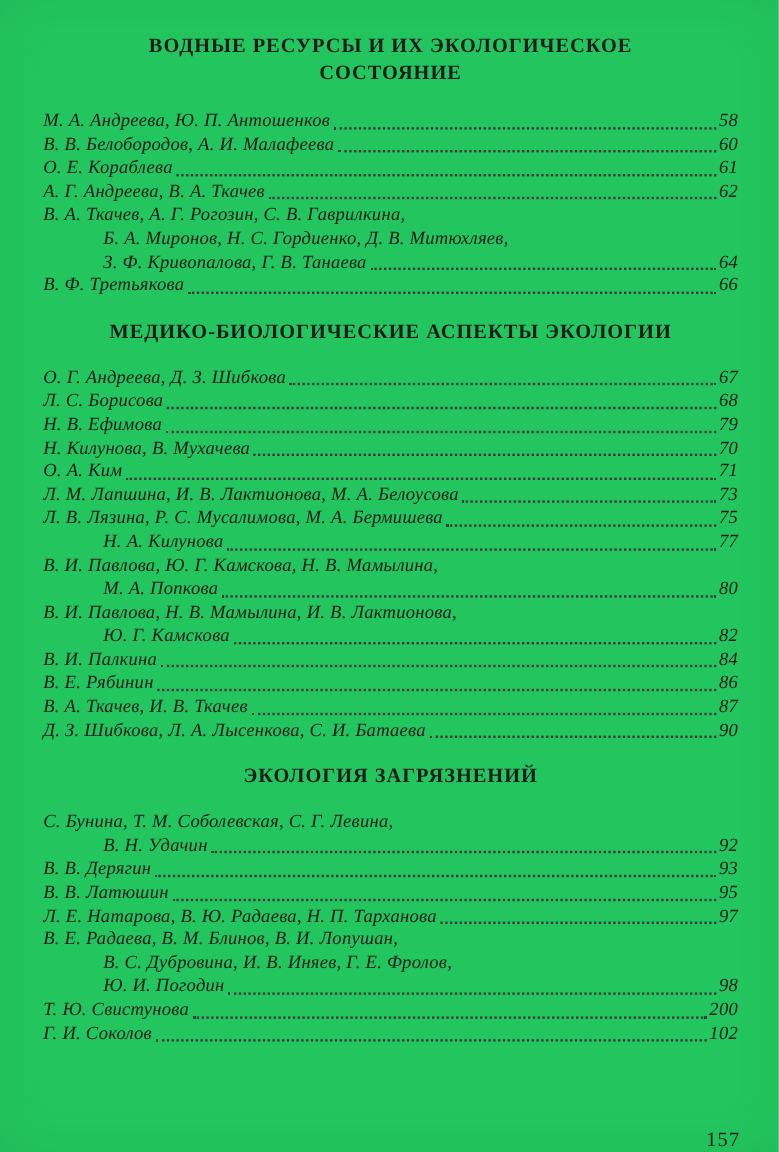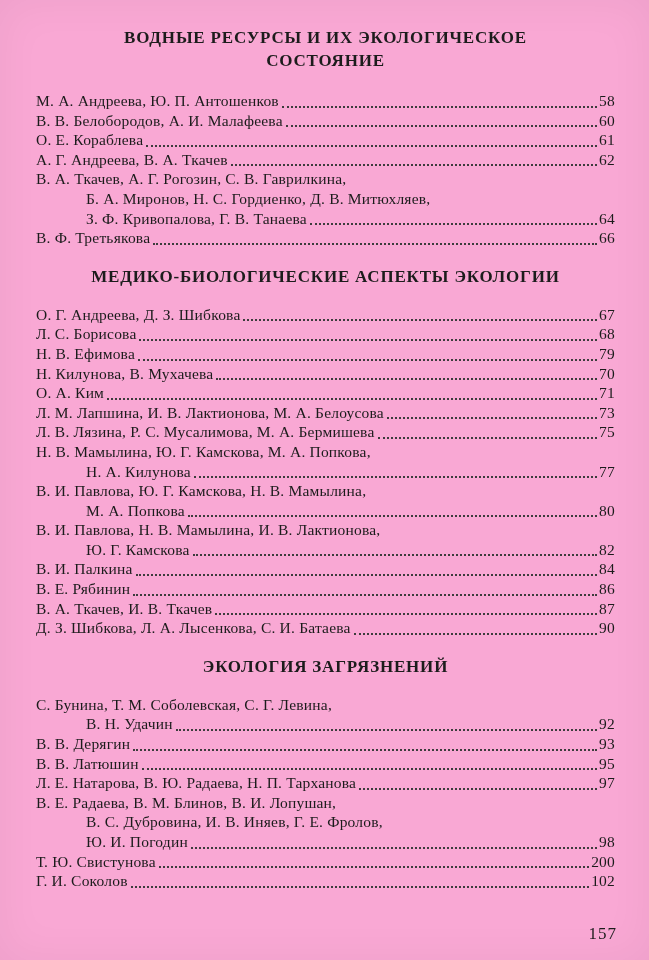--- a/index.html
+++ b/index.html
@@ -8,21 +8,21 @@
     height: 960px;
     background: #efeeea;
     font-family: "Liberation Serif", "DejaVu Serif", serif;
     color: #1c1c1c;
     position: relative;
     overflow: hidden;
   }
   .page {
     position: absolute;
     inset: 0;
-    background: #f9a8d4;
+    background: #22c55e;
     box-shadow: inset 0 0 45px rgba(0,0,0,0.05);
     padding: 26px 34px 12px 36px;
     box-sizing: border-box;
   }
   .section-title {
     text-align: center;
     font-weight: bold;
     font-size: 17px;
     line-height: 23px;
     letter-spacing: 0.8px;
@@ -32,34 +32,35 @@
   .toc-section + .toc-section .section-title {
     margin-top: 17px;
     margin-bottom: 17px;
   }
   .entry-line {
     display: flex;
     align-items: flex-end;
     font-size: 15.5px;
     line-height: 19.6px;
     letter-spacing: 0.2px;
+    font-style: italic;
   }
   .entry-line .txt { white-space: nowrap; }
   .entry-line.cont .txt { padding-left: 50px; }
   .dots {
     flex: 1 1 auto;
     min-width: 8px;
     border-bottom: 2px dotted #3c3c3c;
     margin: 0 2px 3px 3px;
   }
   .pg { flex: 0 0 auto; }
   .footer-page {
     position: absolute;
     right: 32px;
-    bottom: 16px;
+    bottom: 0;
     font-size: 17px;
     letter-spacing: 1px;
   }
 </style>
 </head>
 <body>
 
 <div class="page">
   <div id="toc-root">
       <div class="toc-section">
@@ -159,23 +160,20 @@
           </div>
         </div>
         <div class="toc-entry">
           <div class="entry-line">
             <span class="txt">Л. В. Лязина, Р. С. Мусалимова, М. А. Бермишева</span>
             <span class="dots"></span>
             <span class="pg">75</span>
           </div>
         </div>
         <div class="toc-entry">
-          <div class="entry-line">
-            <span class="txt">Н. В. Мамылина, Ю. Г. Камскова, М. А. Попкова,</span>
-          </div>
           <div class="entry-line cont">
             <span class="txt">Н. А. Килунова</span>
             <span class="dots"></span>
             <span class="pg">77</span>
           </div>
         </div>
         <div class="toc-entry">
           <div class="entry-line">
             <span class="txt">В. И. Павлова, Ю. Г. Камскова, Н. В. Мамылина,</span>
           </div>

